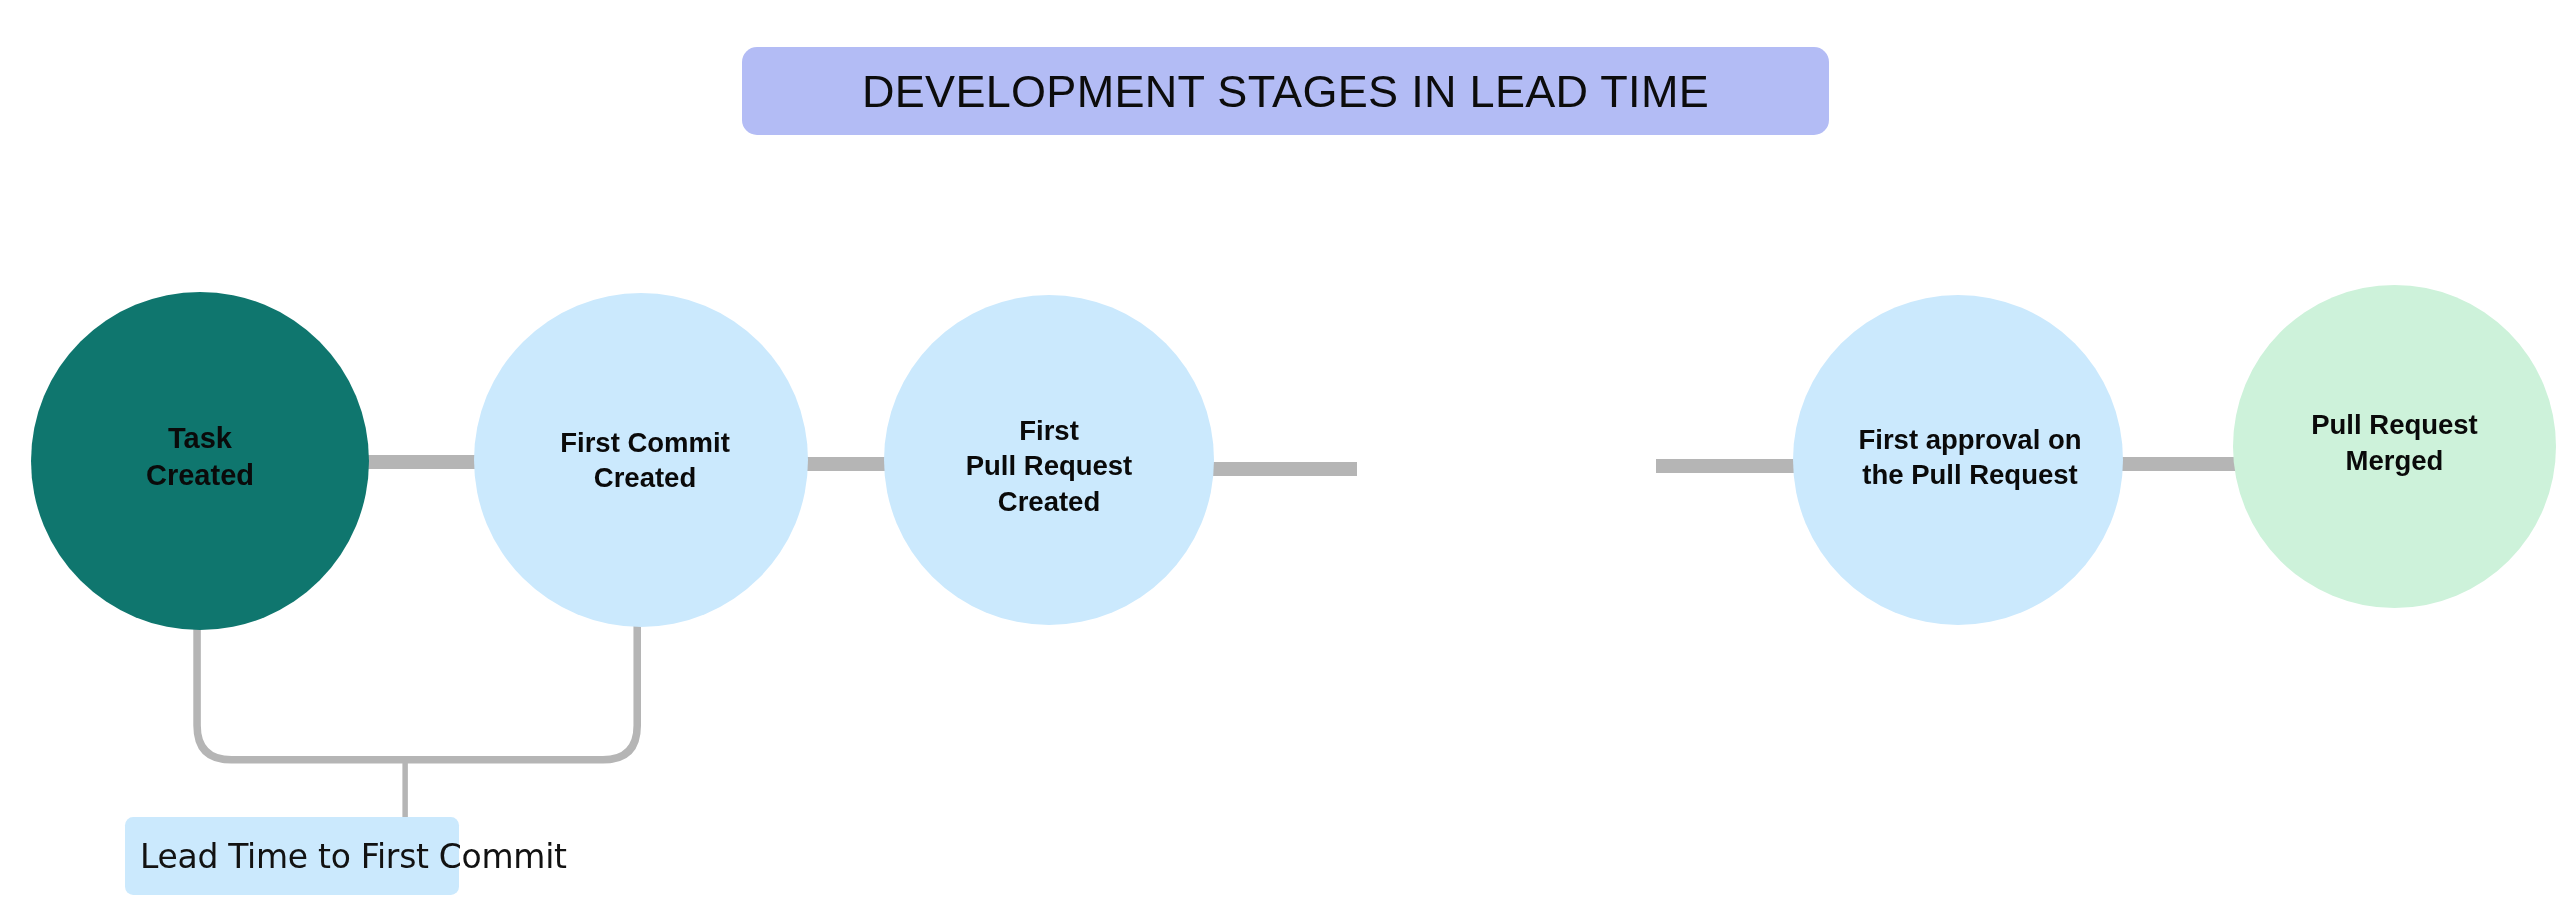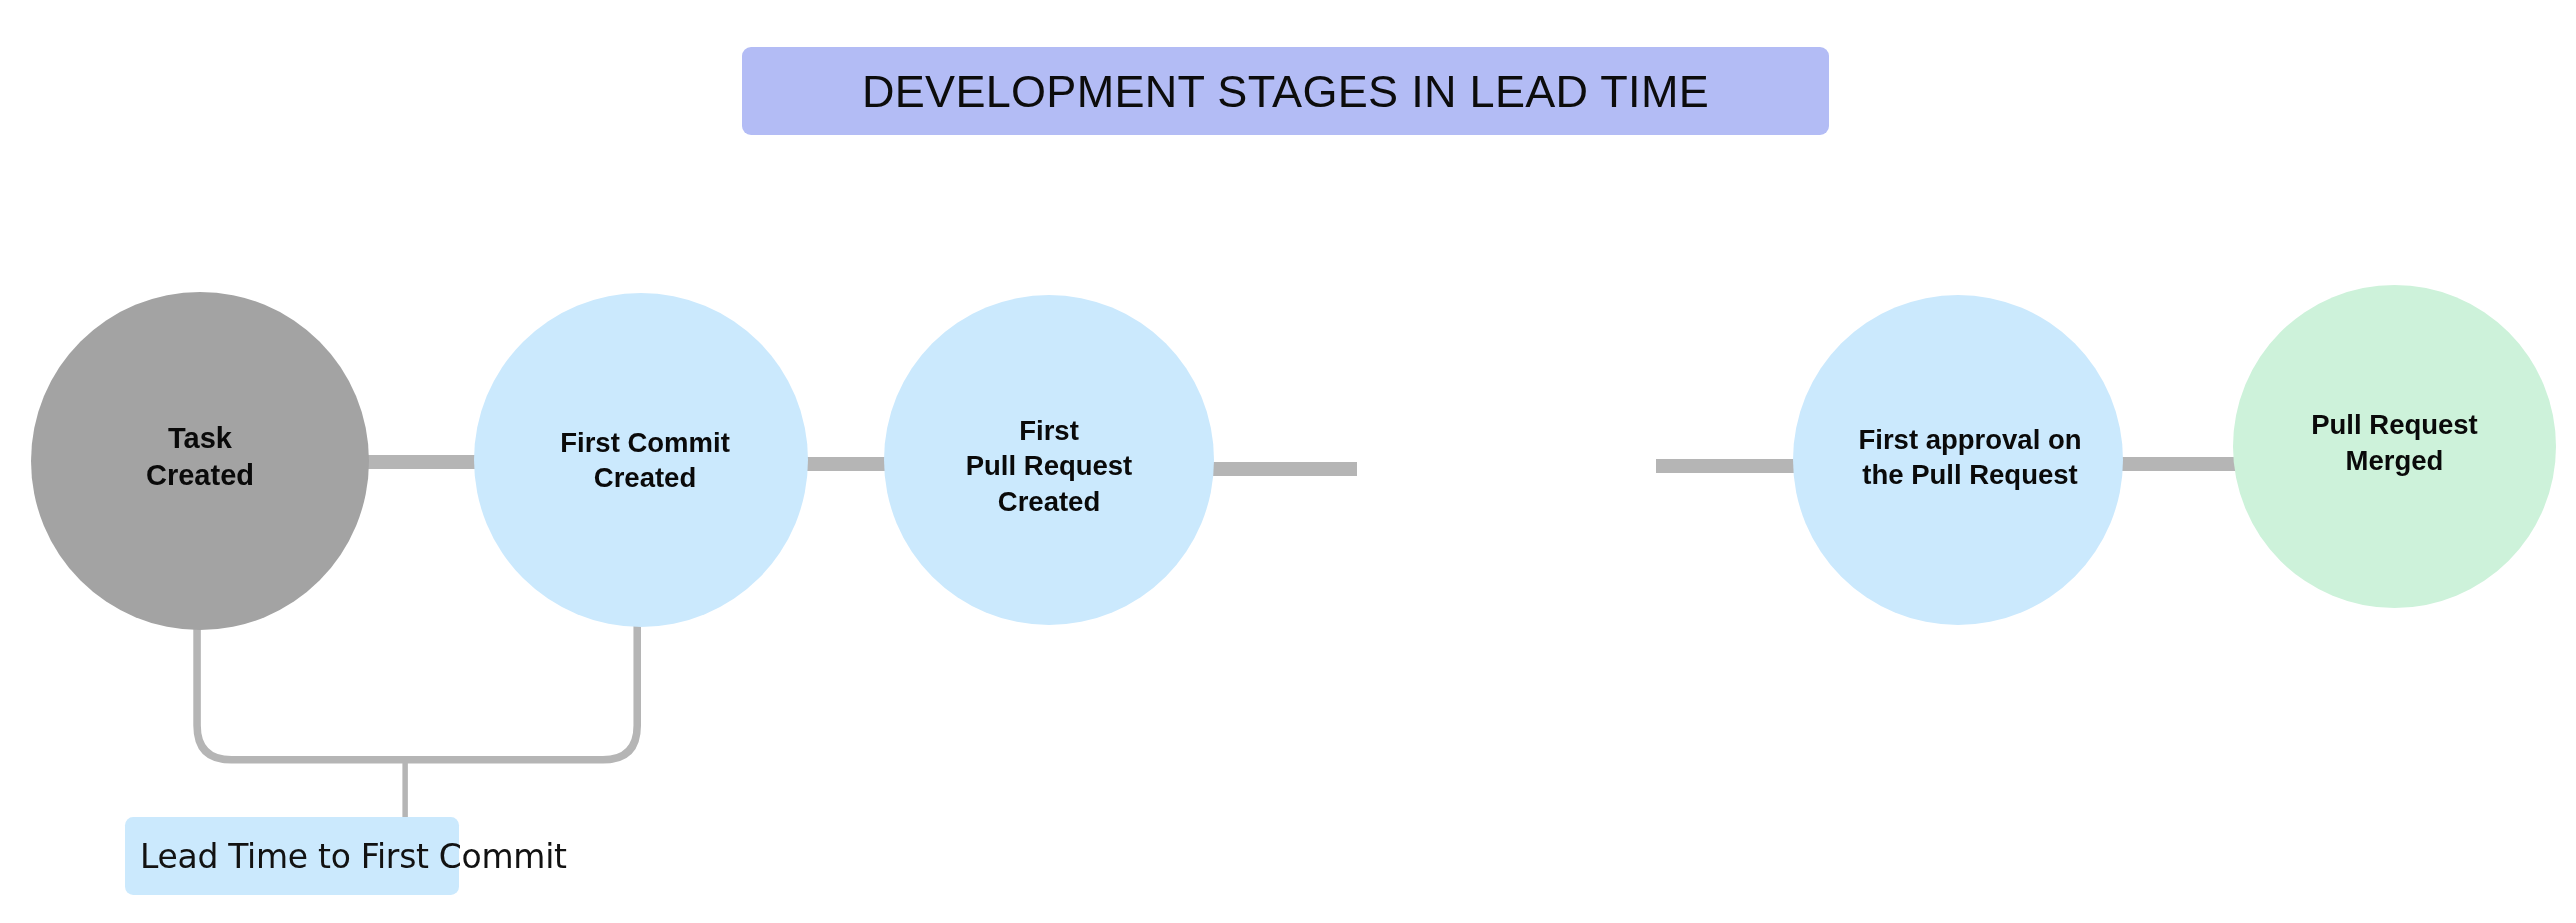--- a/index.html
+++ b/index.html
@@ -24,21 +24,21 @@
   }
 
   
   .title-banner {
     position: absolute;
     left: 742px;
     top: 47px;
     width: 1087px;
     height: 88px;
     background: #b3bcf5;
-    border-radius: 9px;
+    border-radius: 15px;
     display: flex;
     align-items: center;
     justify-content: center;
     box-sizing: border-box;
   }
   .title-banner .title-text {
     font-family: "Liberation Sans", sans-serif;
     font-size: 45px;
     font-weight: 400;
     color: #0c0c0c;
@@ -68,21 +68,21 @@
   .stage .stage-label {
     font-family: "Liberation Sans", sans-serif;
     font-weight: 700;
     color: #0a0a0a;
     text-align: center;
     line-height: 1.28;
     white-space: pre-line;
     width: 118%;
   }
 
-  .stage-1 { left: 31px;   top: 292px; width: 338px; height: 338px; background: #a3a3a3; }
+  .stage-1 { left: 31px;   top: 292px; width: 338px; height: 338px; background: #0f766e; }
   .stage-2 { left: 474px;  top: 293px; width: 334px; height: 334px; background: #cbe9fd; }
   .stage-3 { left: 884px; top: 295px; width: 330px; height: 330px; background: #cbe9fd; }
   .stage-4 { left: 1341px; top: 295px; width: 330px; height: 330px; background: #cbe9fd; }
   .stage-5 { left: 1793px; top: 295px; width: 330px; height: 330px; background: #cbe9fd; }
   .stage-6 { left: 2233px; top: 285px; width: 323px; height: 323px; background: #cdf2da; }
 
   .stage-1 .stage-label { font-size: 29px; }
   .stage-2 .stage-label { font-size: 27.5px; margin-left: 8px; }
   .stage-3 .stage-label { font-size: 27.5px; }
   .stage-4 .stage-label { font-size: 27.5px; width: 128%; }

